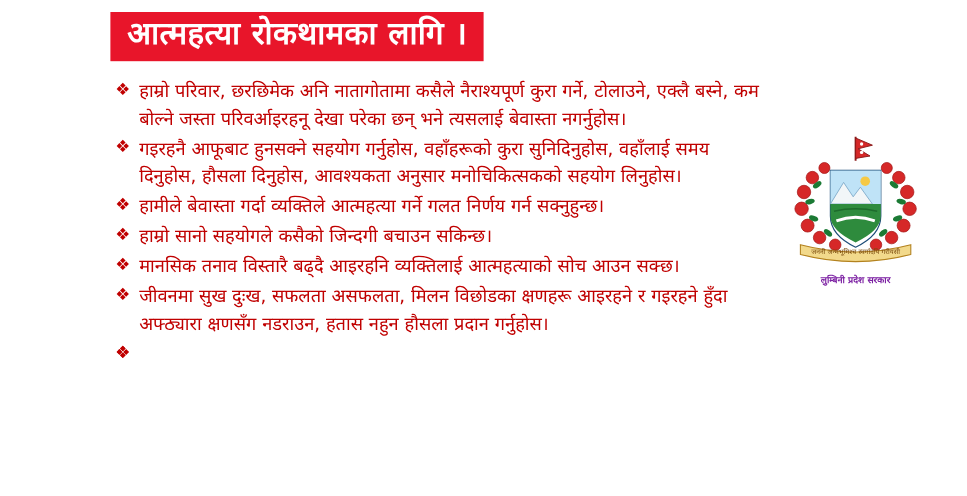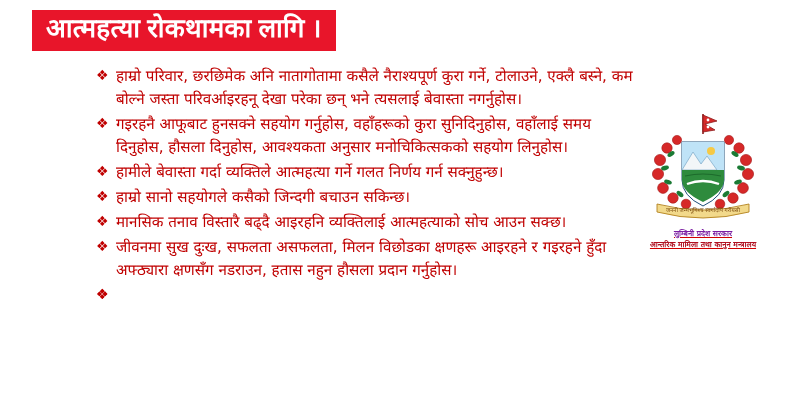--- a/index.html
+++ b/index.html
@@ -19,22 +19,21 @@
   .page {
     position: relative;
     width: 806px;
     height: 413px;
     box-sizing: border-box;
   }
 
   
   .title-wrap {
     padding-top: 10px;
-    padding-left: 32px;
-    font-family: Liberation Serif, serif;
+    padding-left: 92px;
   }
   .title {
     display: inline-block;
     background: #e8152a;
     color: #ffffff;
     font-size: 26px;
     font-weight: bold;
     line-height: 1.25;
     padding: 3px 14px 5px 14px;
     letter-spacing: 0.3px;
@@ -67,25 +66,24 @@
     left: 0;
     top: 0px;
     font-size: 14px;
     color: #c00000;
     line-height: 1.52;
   }
 
   
   .emblem {
     position: absolute;
-    right: 28px;
+    right: 18px;
     top: 112px;
     width: 150px;
     text-align: center;
-    text-decoration: underline;
   }
   .emblem .crest {
     position: relative;
     width: 132px;
     height: 112px;
     margin: 0 auto;
   }
   .emblem svg {
     display: block;
   }
@@ -195,17 +193,16 @@
         <path d="M48 64 Q66 60 84 64" stroke="#1d6b2c" stroke-width="1.2" fill="none"></path>
 
         <path d="M50 72 Q66 66 82 72" stroke="#ffffff" stroke-width="2.4" fill="none"></path>
 
         <path d="M20 92 Q66 104 112 92 L112 100 Q66 112 20 100 Z" fill="#f2d98b" stroke="#b3821f" stroke-width="0.9"></path>
         <text x="66" y="100" font-size="5.6" text-anchor="middle" fill="#7a4a0c" font-family="DejaVu Sans, sans-serif">जननी जन्मभूमिश्च स्वर्गादपि गरीयसी</text>
       </svg>
     </div>
     <div class="caption">
       <div class="c1">लुम्बिनी प्रदेश सरकार</div>
-      <div class="c2">आन्तरिक मामिला तथा कानुन मन्त्रालय</div>
     </div>
   </div>
 
 </div>
 
 </body></html>

